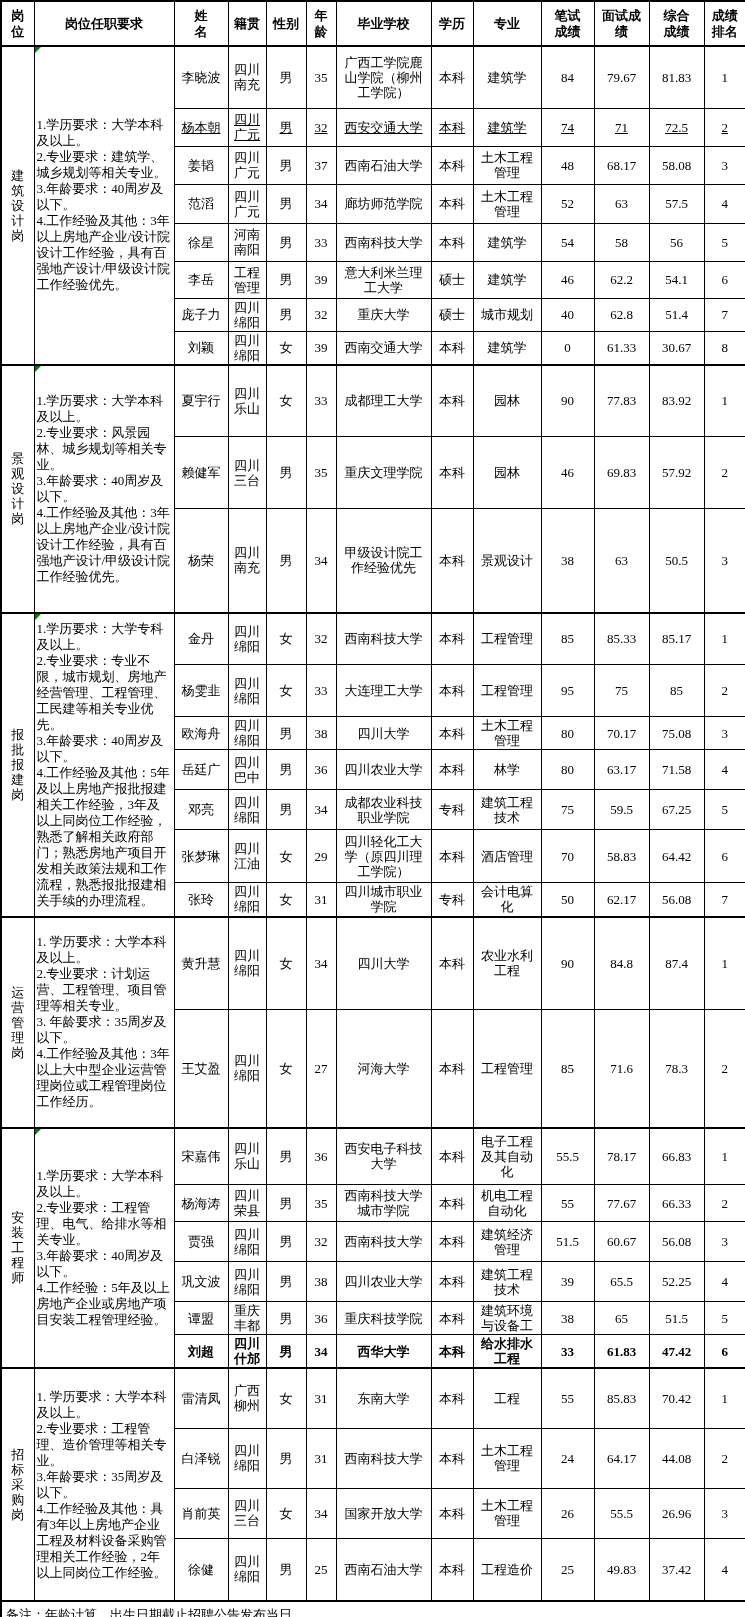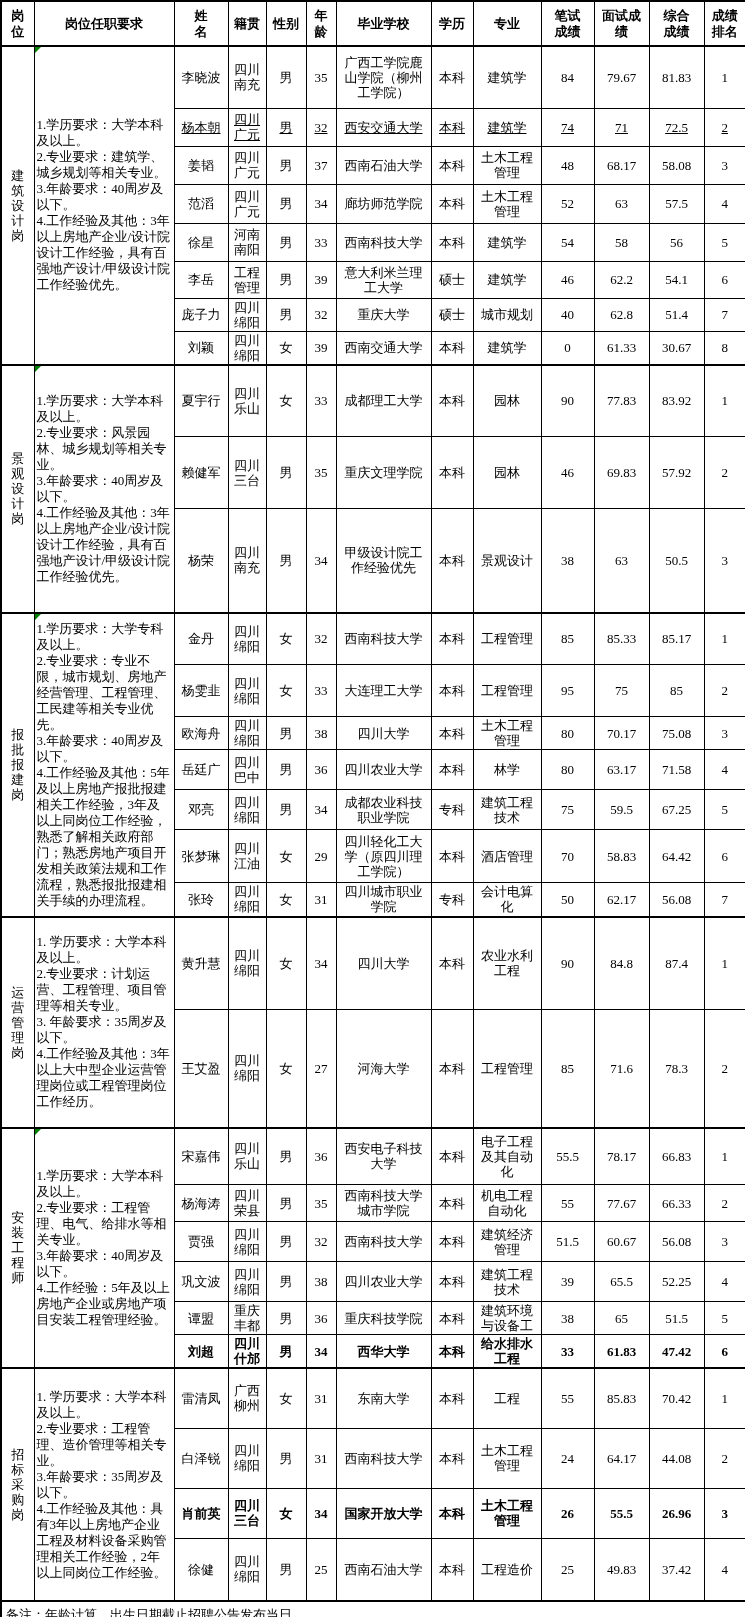--- a/index.html
+++ b/index.html
@@ -493,21 +493,21 @@
           <td>男</td>
           <td>31</td>
           <td>西南科技大学</td>
           <td>本科</td>
           <td>土木工程管理</td>
           <td>24</td>
           <td>64.17</td>
           <td>44.08</td>
           <td>2</td>
         </tr>
-        <tr style="height: 50px; font-weight: bold;">
+        <tr style="height: 50px;">
           <td>肖前英</td>
           <td>四川三台</td>
           <td>女</td>
           <td>34</td>
           <td>国家开放大学</td>
           <td>本科</td>
           <td>土木工程管理</td>
           <td>26</td>
           <td>55.5</td>
           <td>26.96</td>

